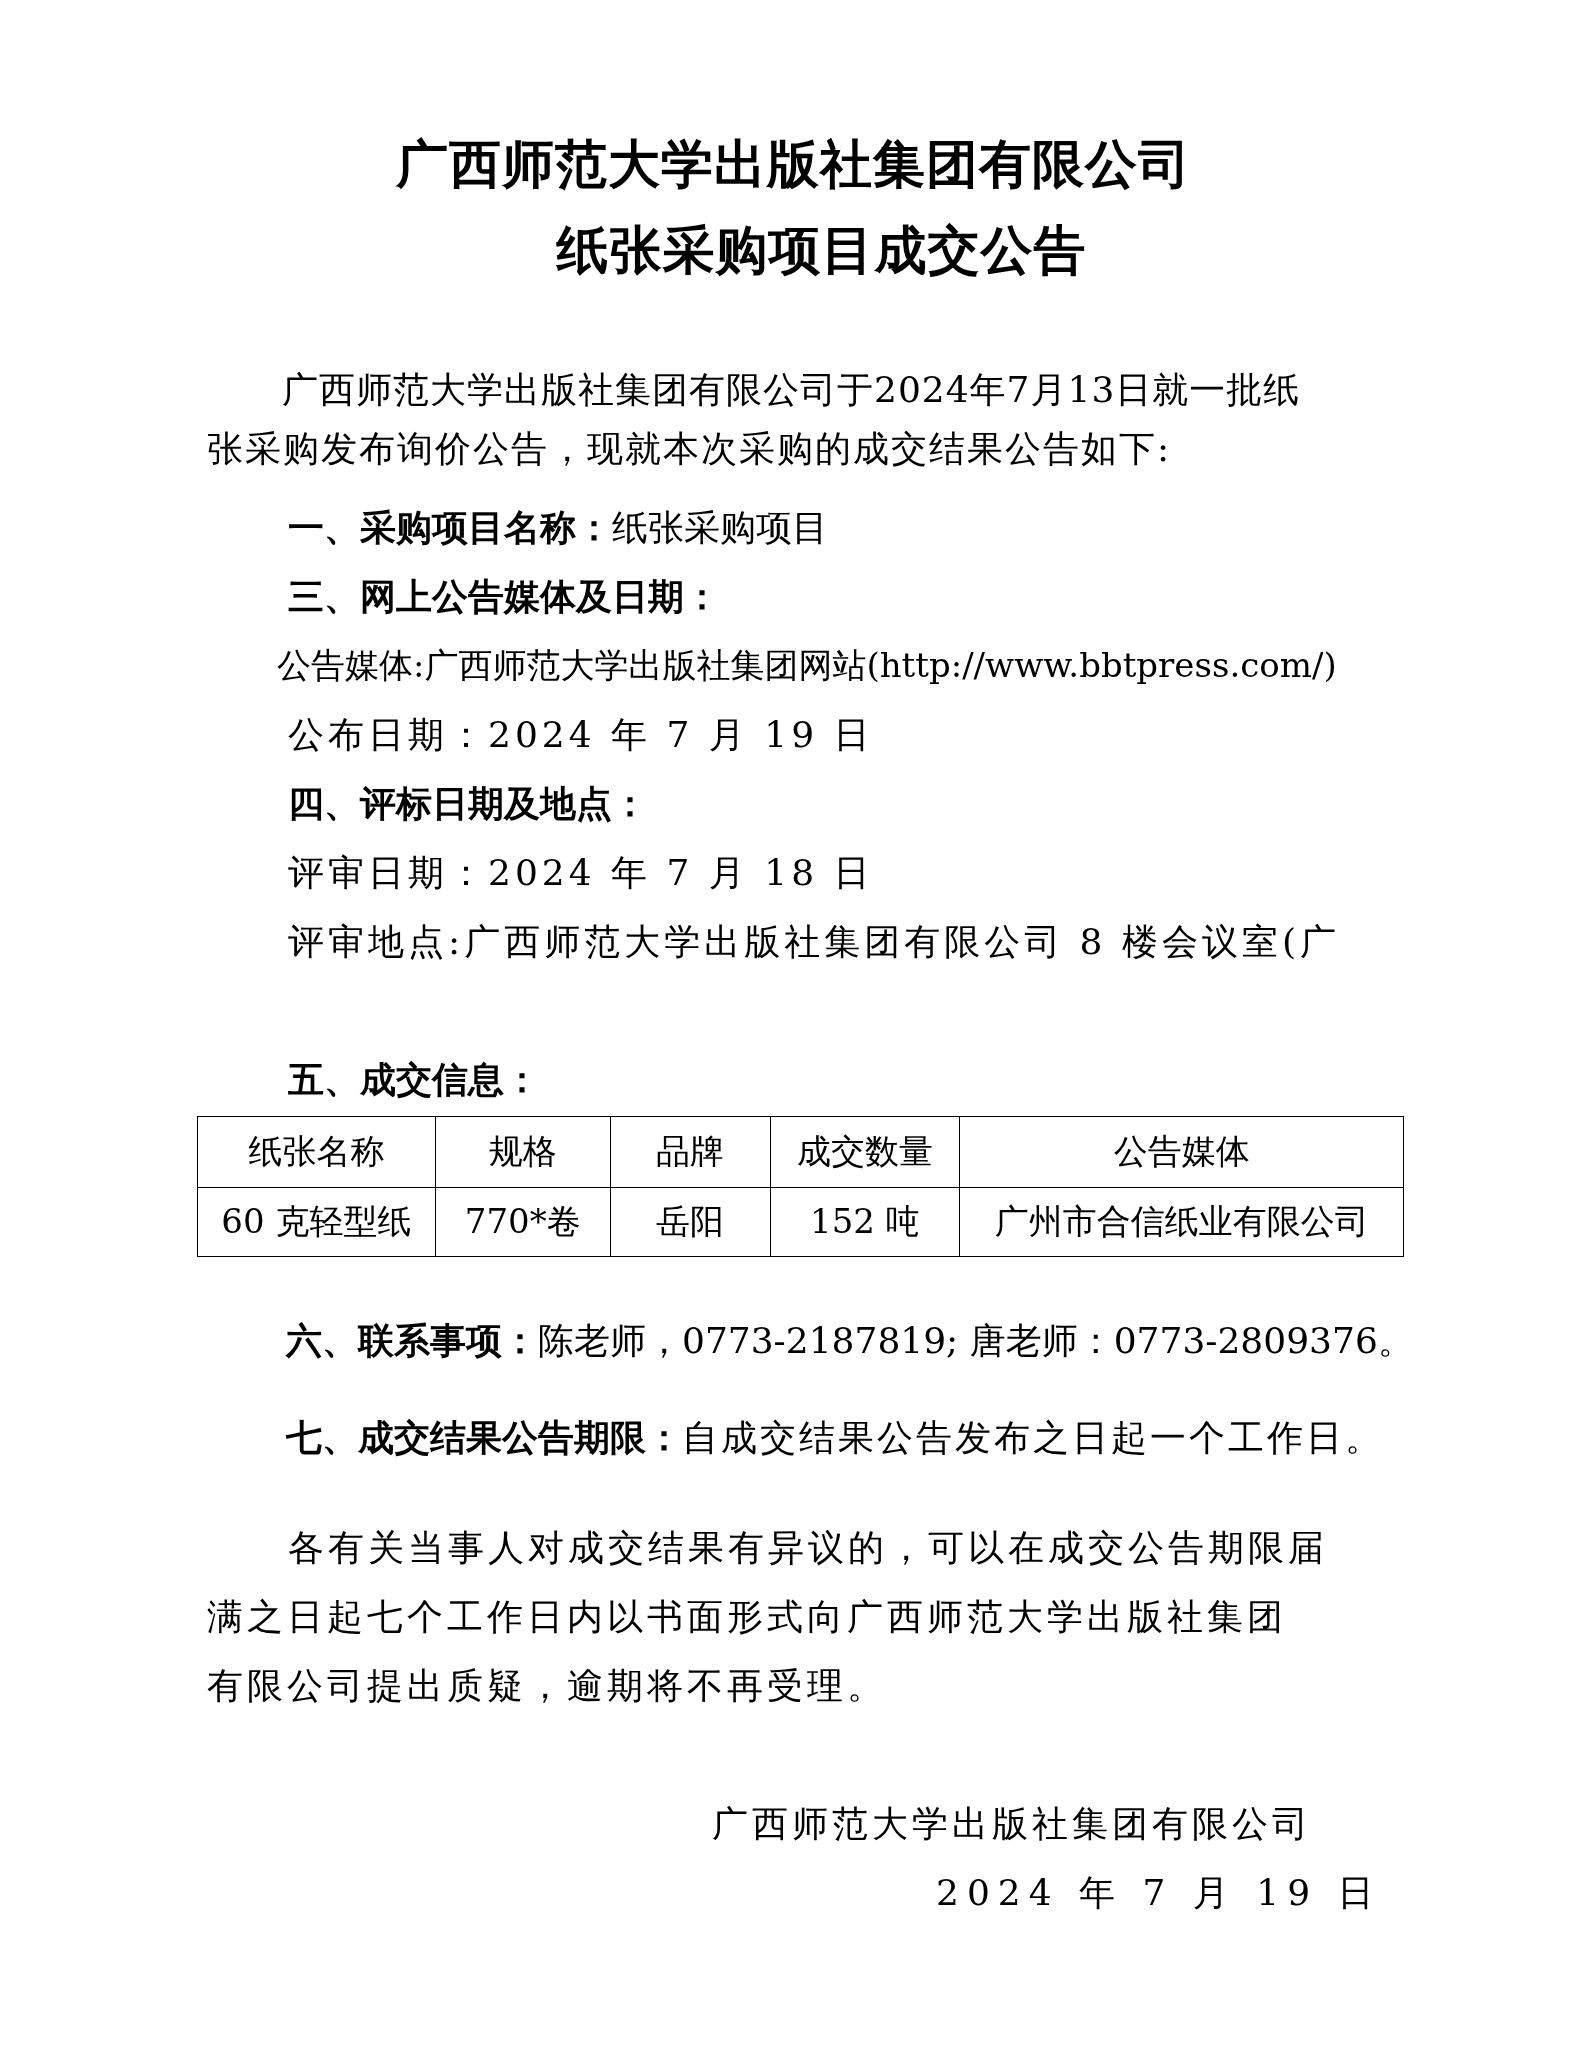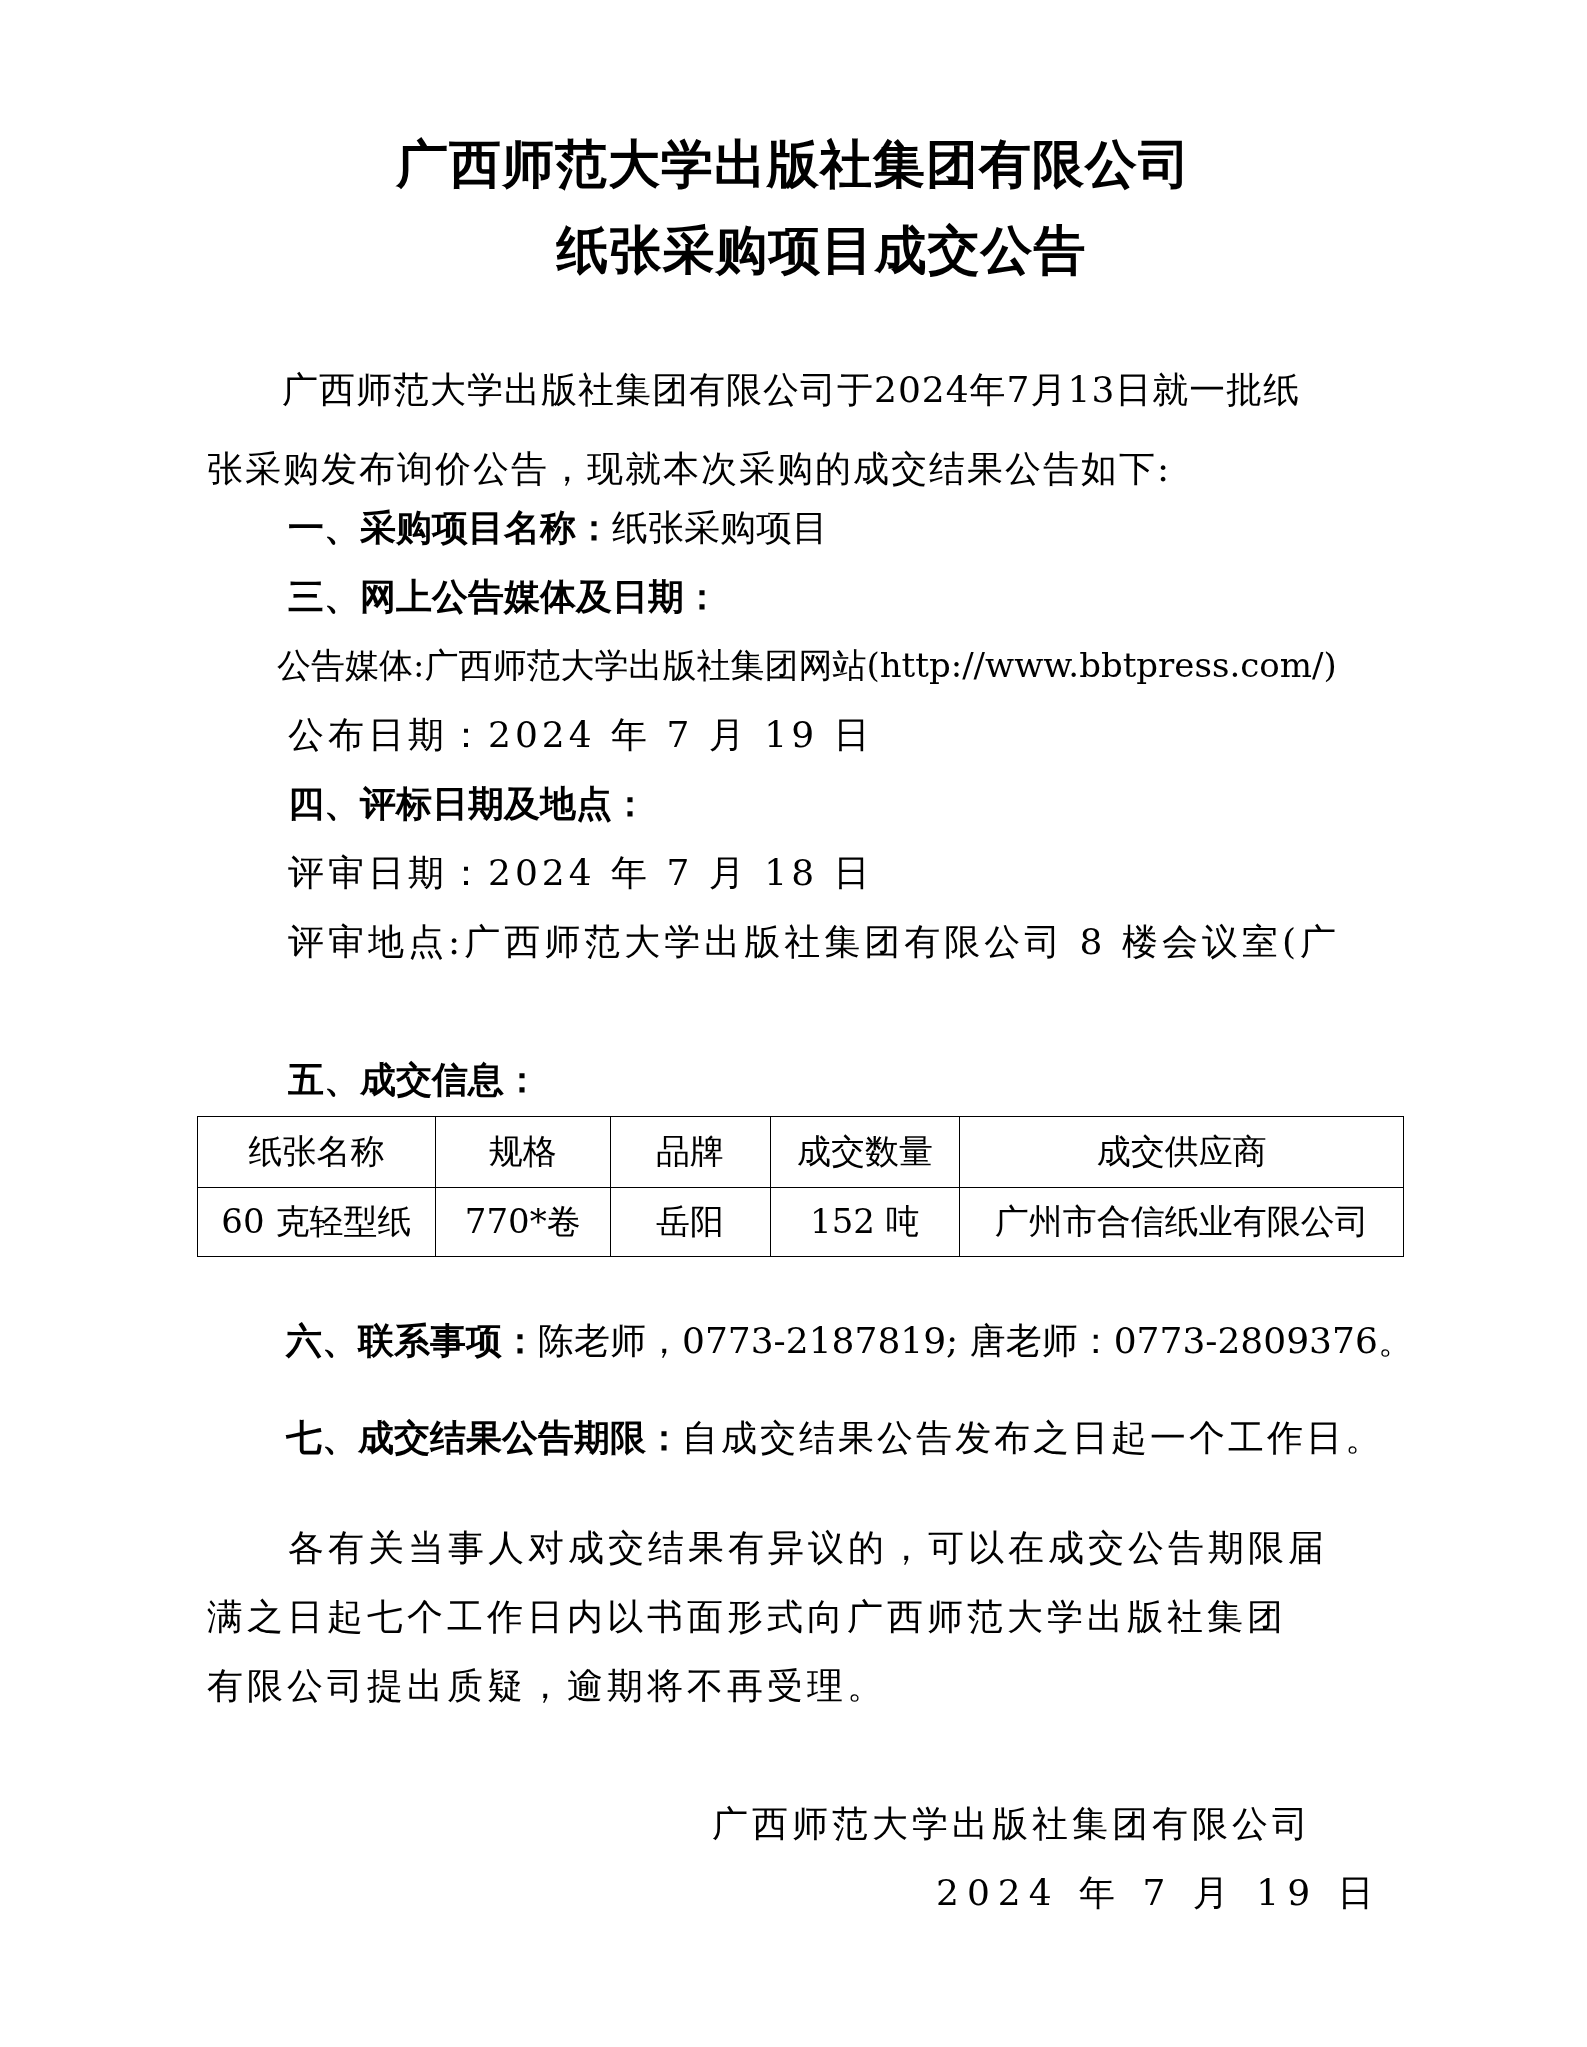--- a/index.html
+++ b/index.html
@@ -71,21 +71,21 @@
   </style>
 </head>
 <body>
 
 <div class="page">
 
   <div class="title l1">广西师范大学出版社集团有限公司</div>
   <div class="title l2">纸张采购项目成交公告</div>
 
   <div class="line" style="left:282px; top:372px; letter-spacing:1px;">广西师范大学出版社集团有限公司于2024年7月13日就一批纸</div>
-  <div class="line" style="left:207px; top:451px; letter-spacing:2px;text-align:right;">张采购发布询价公告，现就本次采购的成交结果公告如下:</div>
+  <div class="line" style="left:207px; top:431px; letter-spacing:2px;text-align:right;">张采购发布询价公告，现就本次采购的成交结果公告如下:</div>
 
   <div class="line" style="left:288px; top:510px;">
     <span class="heading">一、采购项目名称：</span><span>纸张采购项目</span>
   </div>
 
   <div class="line" style="left:288px; top:579px;">
     <span class="heading">三、网上公告媒体及日期：</span>
   </div>
   <div class="line" style="left:277px; top:648px; font-size:34px;">公告媒体:广西师范大学出版社集团网站(http://www.bbtpress.com/)</div>
   <div class="line wide" style="left:288px; top:717px;">公布日期：2024 年 7 月 19 日</div>
@@ -107,21 +107,21 @@
       <col style="width:160px">
       <col style="width:190px">
       <col style="width:444px">
     </colgroup>
     <thead>
       <tr>
         <th>纸张名称</th>
         <th>规格</th>
         <th>品牌</th>
         <th>成交数量</th>
-        <th>成交供应商</th>
+        <th>公告媒体</th>
       </tr>
     </thead>
     <tbody>
       <tr>
         <td>60 克轻型纸</td>
         <td>770*卷</td>
         <td>岳阳</td>
         <td>152 吨</td>
         <td>广州市合信纸业有限公司</td>
       </tr>

